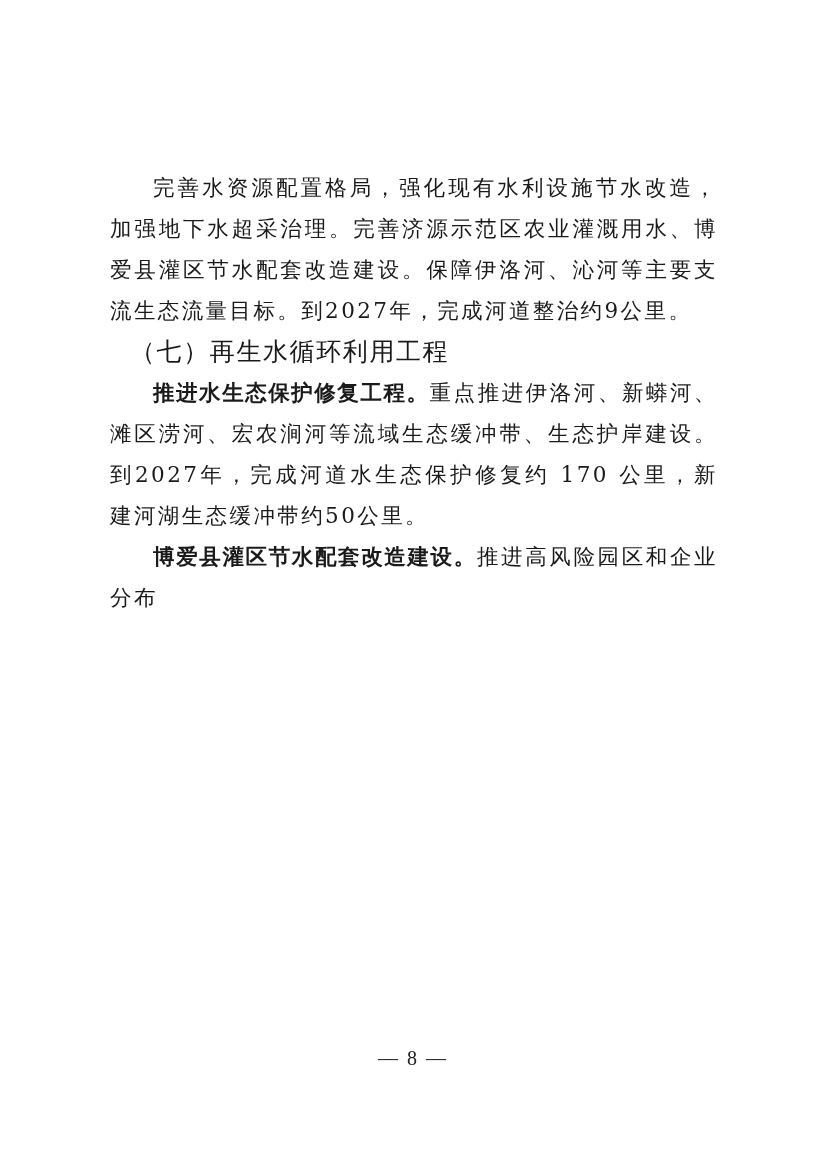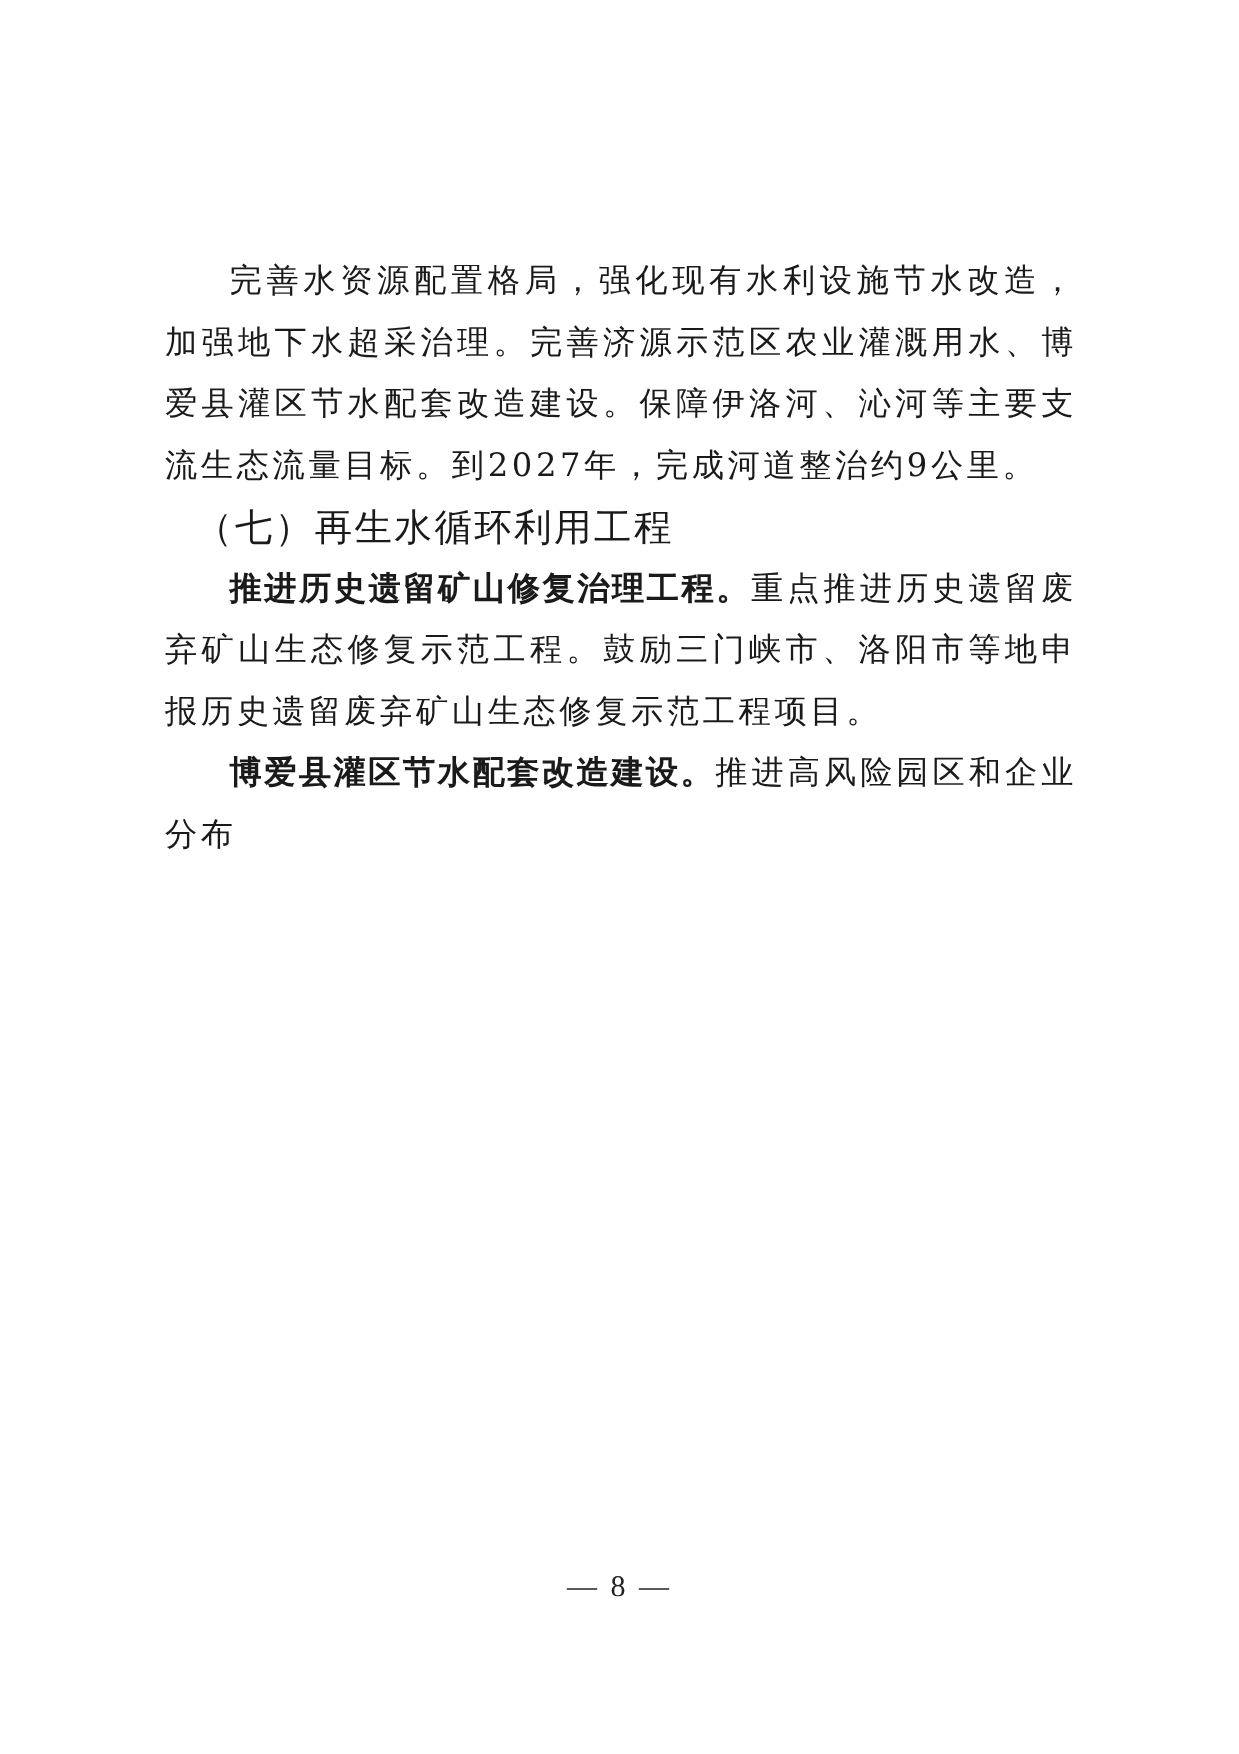--- a/index.html
+++ b/index.html
@@ -65,24 +65,24 @@
 
   <p class="para indent">
     <span>完善水资源配置格局，强化现有水利设施节水改造，加强地下水超采治理。完善济源示范区农业灌溉用水、博爱县灌区节水配套改造建设。保障伊洛河、沁河等主要支流生态流量目标。到2027年，完成河道整治约9公里。</span>
   </p>
 
   <p class="heading">（七）再生水循环利用工程</p>
 
 
 
 
+  <p class="para indent">
+    <span class="bold">推进水生态保护修复工程。</span><span>重点推进伊洛河、新蟒河、滩区涝河、宏农涧河等流域生态缓冲带、生态护岸建设。到2027年，完成河道水生态保护修复约 170 公里，新建河湖生态缓冲带约50公里。</span>
+  </p>
 
-  <p class="para indent">
-    <span class="bold">推进历史遗留矿山修复治理工程。</span><span>重点推进历史遗留废弃矿山生态修复示范工程。鼓励三门峡市、洛阳市等地申报历史遗留废弃矿山生态修复示范工程项目。</span>
-  </p>
 
 
   <p class="para indent">
     <span class="bold">博爱县灌区节水配套改造建设。</span><span>推进高风险园区和企业分布</span>
   </p>
 
 </div>
 
 <div class="page-number">— 8 —</div>
 

